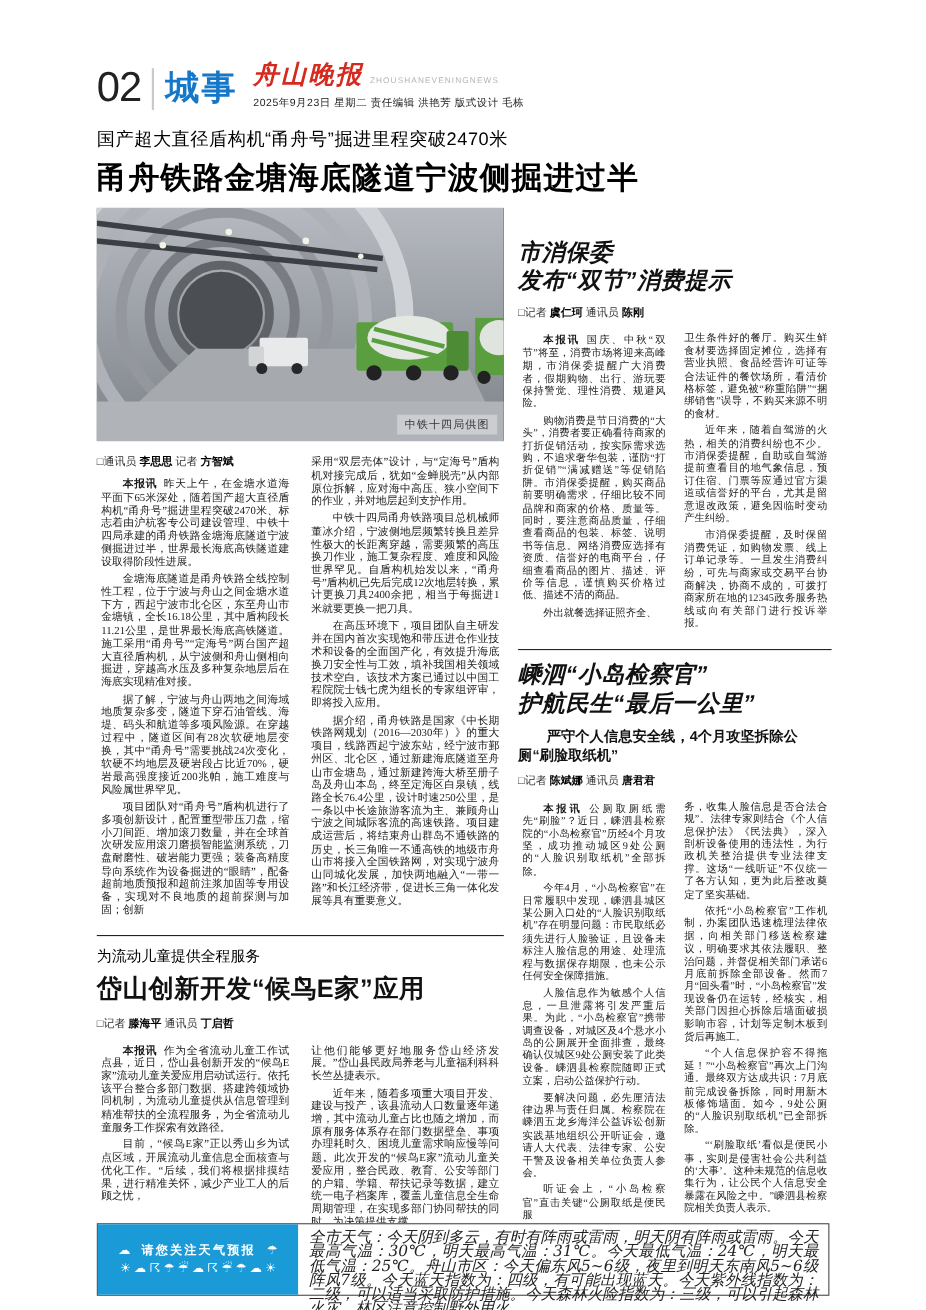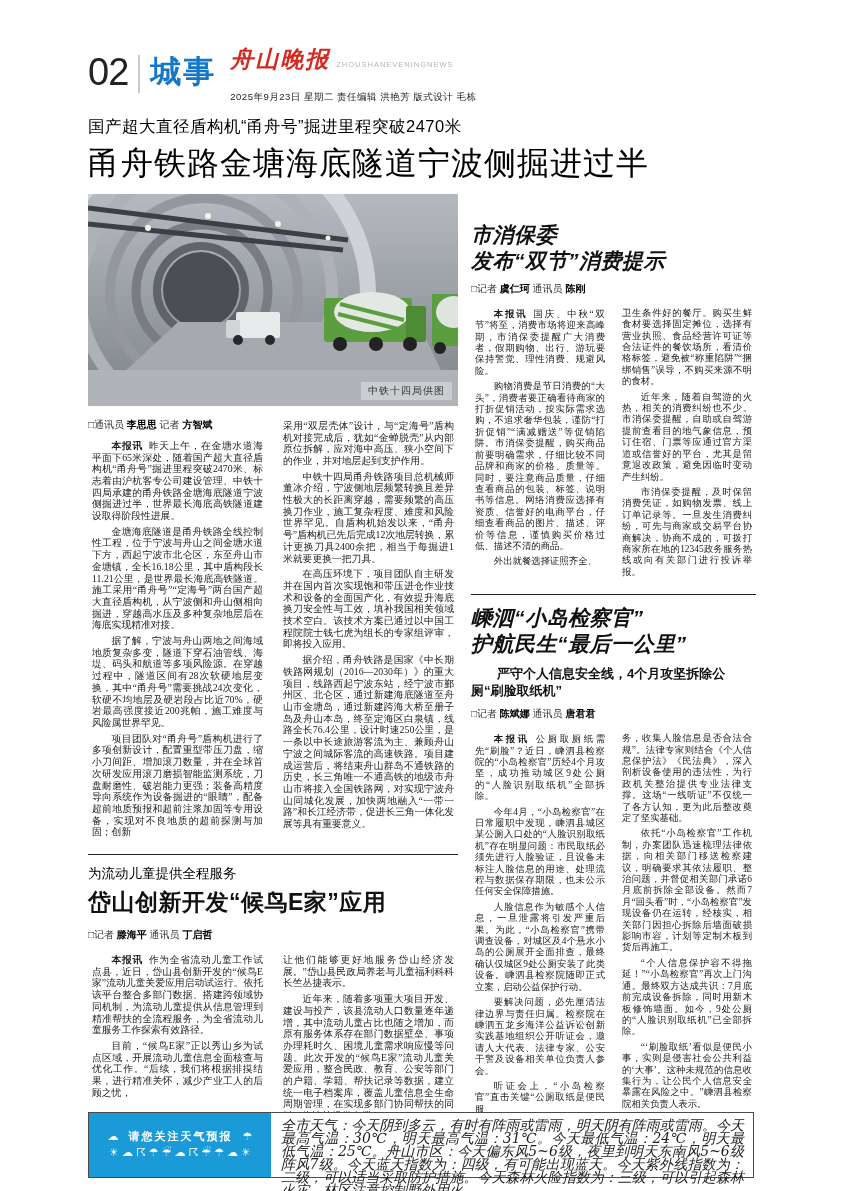--- a/index.html
+++ b/index.html
@@ -1,34 +1,34 @@
 <!DOCTYPE html>
 <html><head>
 <meta charset="utf-8">
 <style>
   html,body{margin:0;padding:0;background:#e8e8e8;}
   .page{position:relative;width:842px;height:1191px;background:#ffffff;margin:0 auto;
         overflow:hidden;font-family:"Liberation Sans",sans-serif;color:#111;}
   .content{position:absolute;left:88px;top:44px;width:668px;}
 
   
-  .masthead{display:flex;align-items:center;height:56px;}
+  .masthead{display:flex;align-items:flex-end;height:56px;}
   .pagenum{font-size:38px;line-height:40px;font-weight:400;color:#222;letter-spacing:-1px;}
   .hdiv{width:2px;height:38px;background:#c9c9c9;margin:3px 10px 0 10px;}
   .section-name{font-size:31px;line-height:40px;font-weight:700;color:#1577c8;letter-spacing:2px;}
   .brand{margin-left:14px;padding-top:4px;}
   .brand-top{display:flex;align-items:baseline;}
   .brand-cn{font-family:"DejaVu Serif",serif;font-style:italic;font-weight:700;
             font-size:23px;color:#d42a20;letter-spacing:2px;}
   .brand-en{font-size:7.5px;color:#b5b5b5;letter-spacing:1px;margin-left:6px;}
-  .brand-date{font-size:9.5px;color:#222;margin-top:16px;letter-spacing:0.5px;}
+  .brand-date{font-size:9.5px;color:#222;margin-top:4px;letter-spacing:0.5px;}
 
   
   .kicker{margin-top:16px;font-size:16.5px;font-weight:500;color:#000;letter-spacing:0.5px;}
-  .headline{margin:8px 0 12px 0;font-size:32px;line-height:1.12;font-weight:400;color:#000;letter-spacing:1px;}
+  .headline{margin:8px 0 12px 0;font-size:28px;line-height:1.12;font-weight:700;color:#000;letter-spacing:1px;}
 
   
   .columns-wrap{display:flex;gap:13px;min-height:922px;}
   .left-region{width:370px;flex:0 0 370px;}
   .right-region{width:285px;flex:0 0 285px;padding-top:28px;box-sizing:border-box;}
 
   
   .photo{position:relative;margin:0 0 10px 0;width:370px;height:212px;overflow:hidden;background:#404040;}
   .photo svg{display:block;}
   .photo figcaption{position:absolute;right:6px;bottom:6px;background:rgba(205,207,209,0.92);

